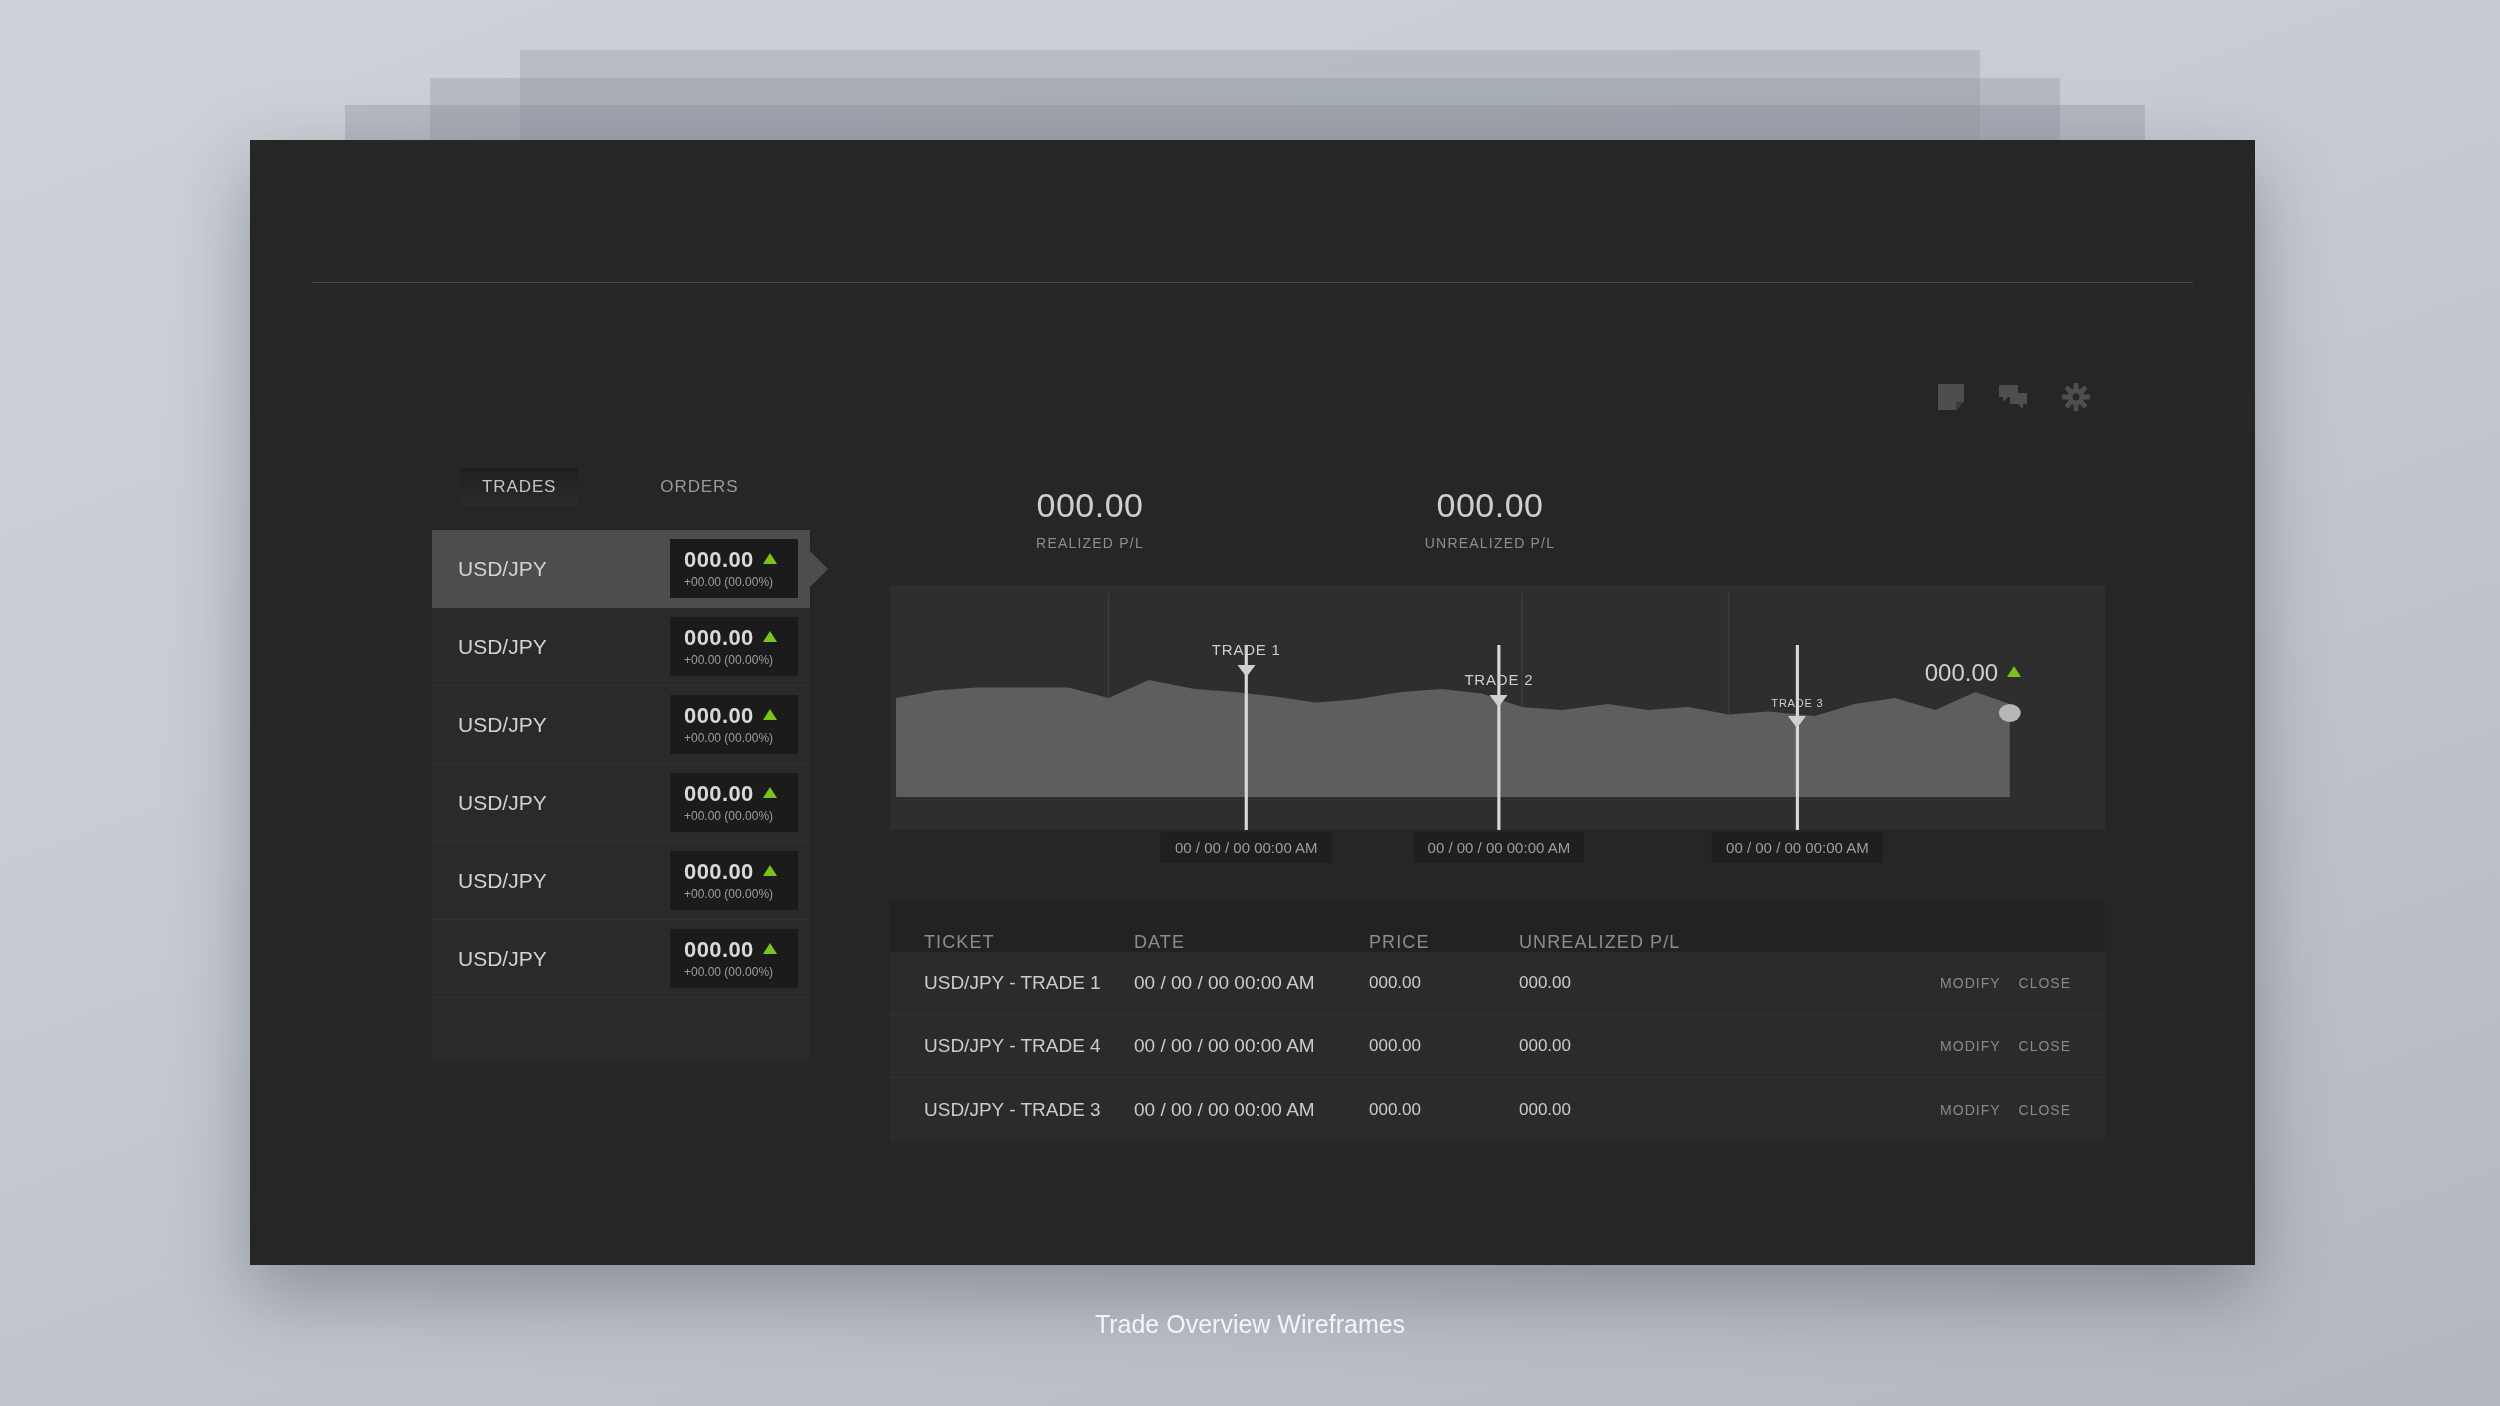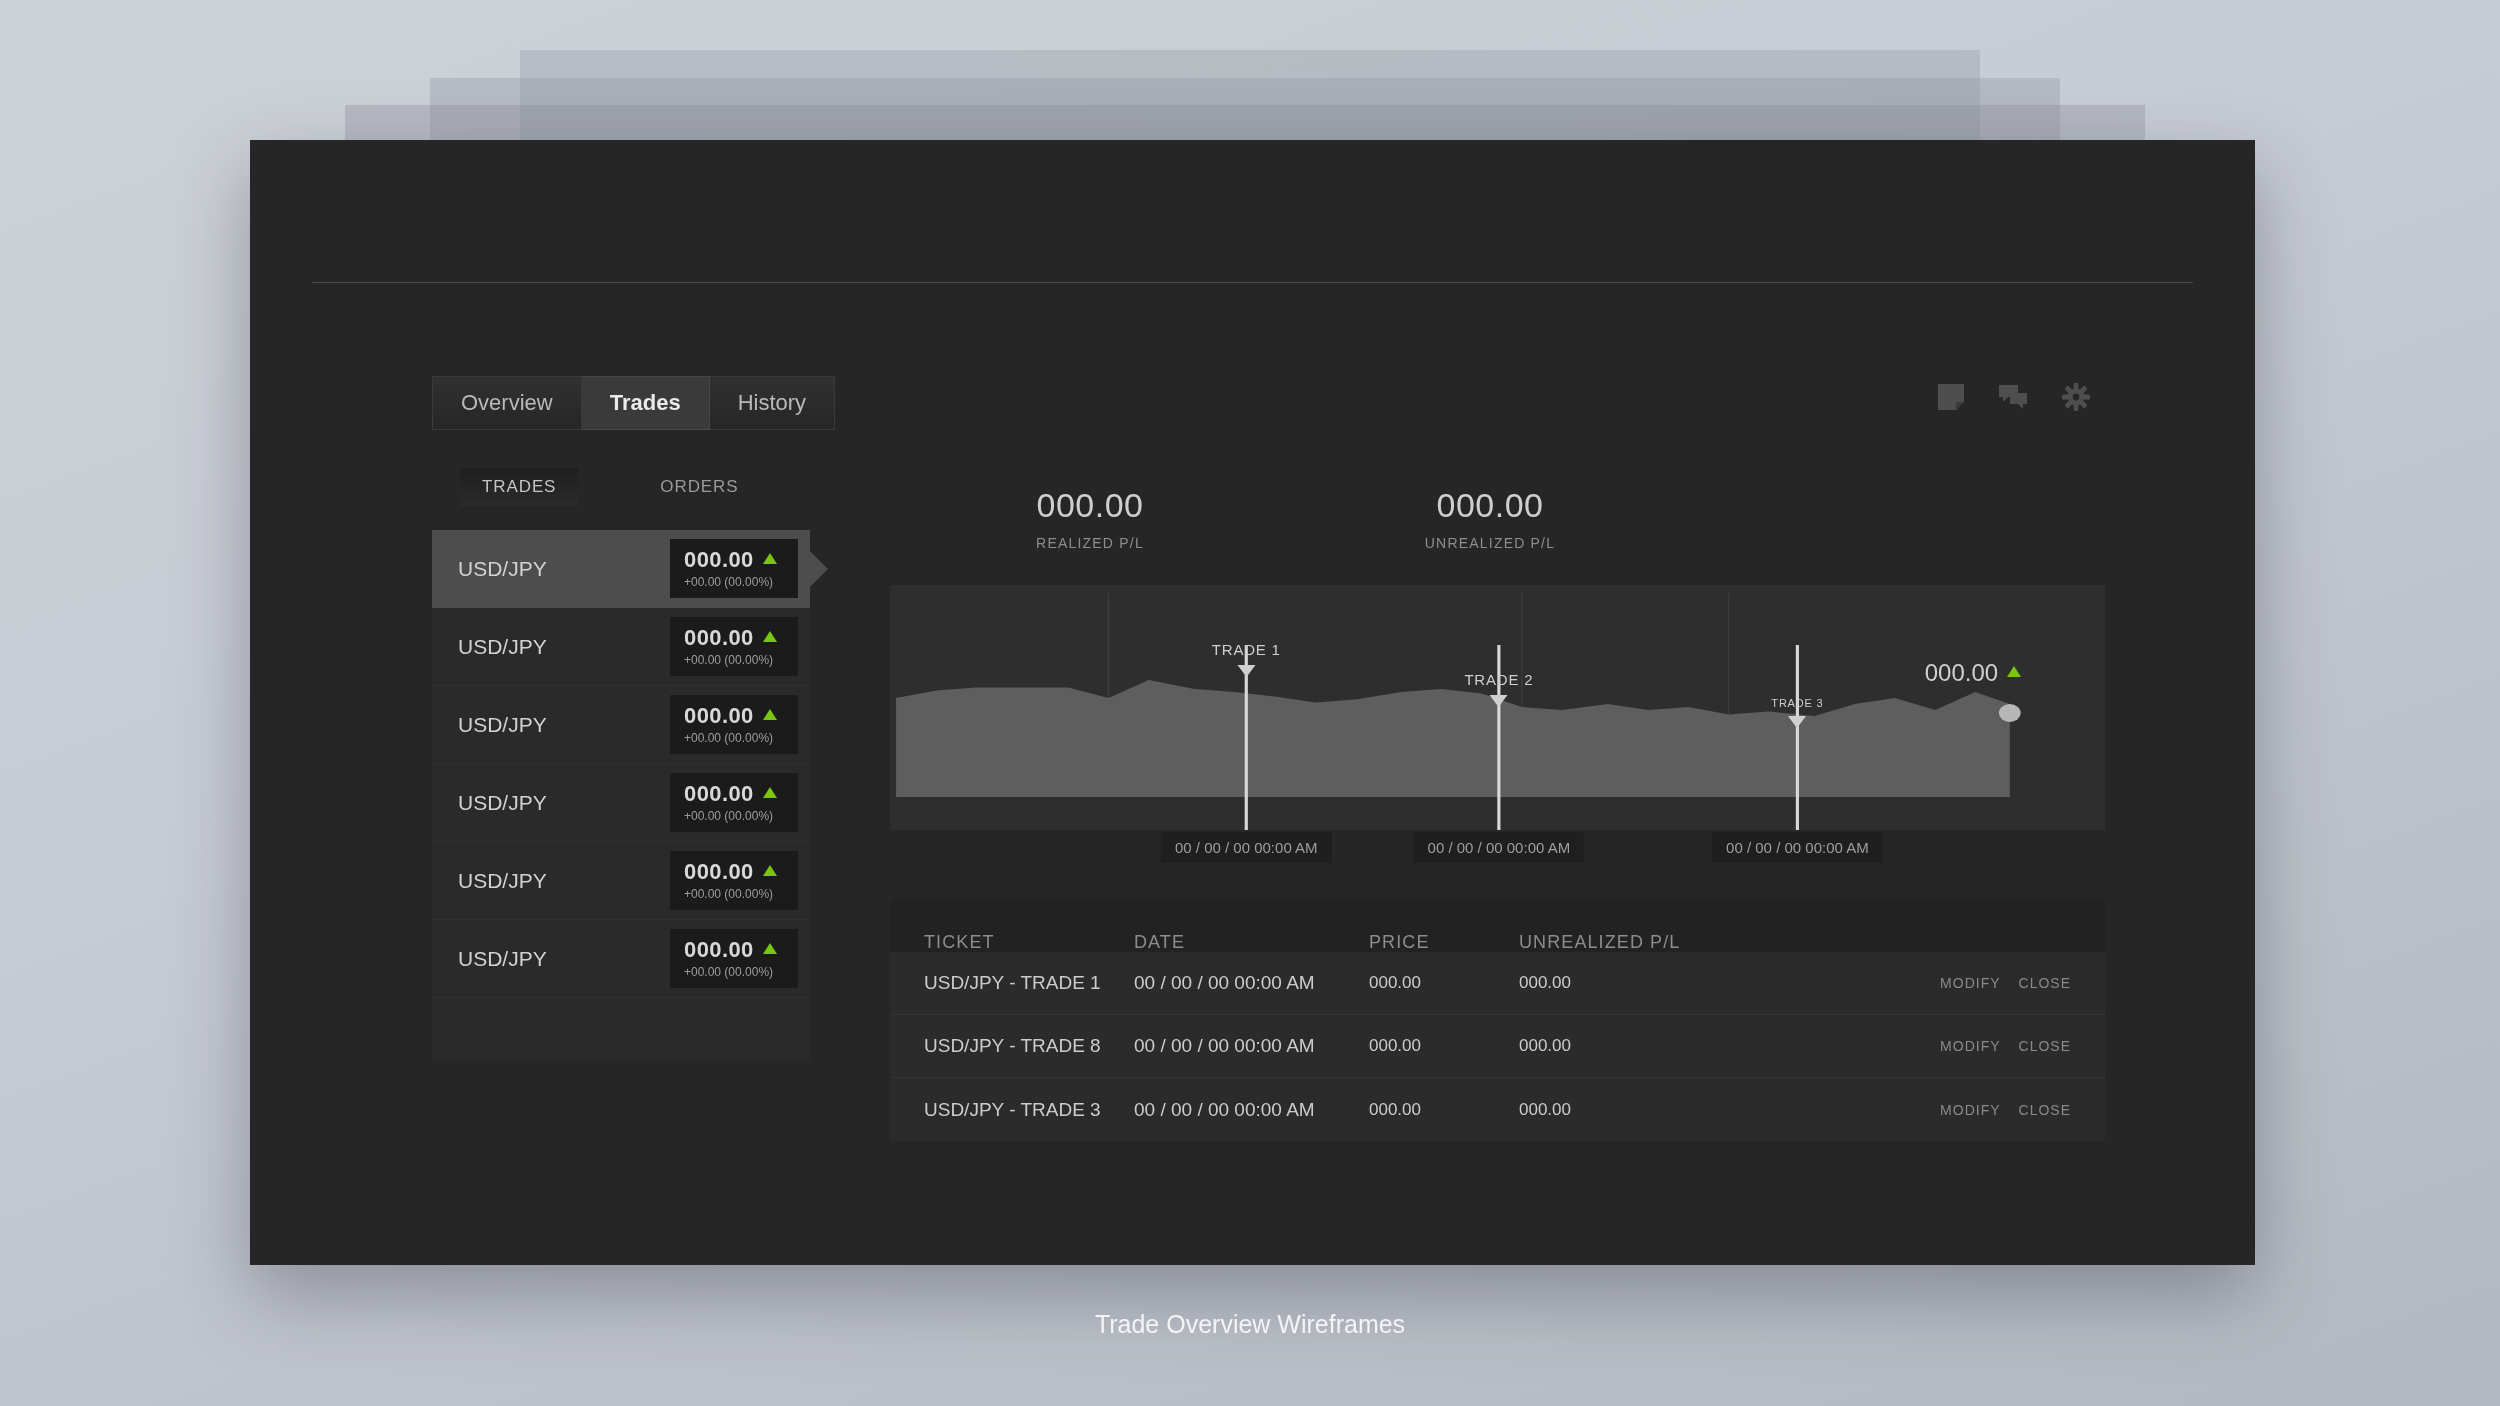--- a/index.html
+++ b/index.html
@@ -254,25 +254,20 @@
 <div class="backdrop b2"></div>
 <div class="backdrop b3"></div>
 
 <div class="window">
 
   <div class="win-header"></div>
   <div class="header-divider"></div>
 
   <div class="win-body">
 
-    <div class="tabs" id="tabs">
-        <div class="tab">Overview</div>
-        <div class="tab active">Trades</div>
-        <div class="tab">History</div>
-      </div>
 
     <div class="header-icons">
       <span class="hicon">
         <svg width="26" height="26" viewBox="0 0 26 26">
           <path d="M0 0 H26 V18 L18 26 H0 Z" fill="#4e4e4e"></path>
           <path d="M26 18 L18 26 V18 Z" fill="#3a3a3a"></path>
         </svg>
       </span>
       <span class="hicon">
         <svg width="30" height="26" viewBox="0 0 30 26">
@@ -429,21 +424,21 @@
               <div class="c-ticket">USD/JPY - TRADE 1</div>
               <div class="c-date">00 / 00 / 00 00:00 AM</div>
               <div class="c-price">000.00</div>
               <div class="c-pl">000.00</div>
               <div class="c-actions">
                 <span>MODIFY</span>
                 <span>CLOSE</span>
               </div>
             </div>
             <div class="trow">
-              <div class="c-ticket">USD/JPY - TRADE 8</div>
+              <div class="c-ticket">USD/JPY - TRADE 4</div>
               <div class="c-date">00 / 00 / 00 00:00 AM</div>
               <div class="c-price">000.00</div>
               <div class="c-pl">000.00</div>
               <div class="c-actions">
                 <span>MODIFY</span>
                 <span>CLOSE</span>
               </div>
             </div>
             <div class="trow">
               <div class="c-ticket">USD/JPY - TRADE 3</div>

